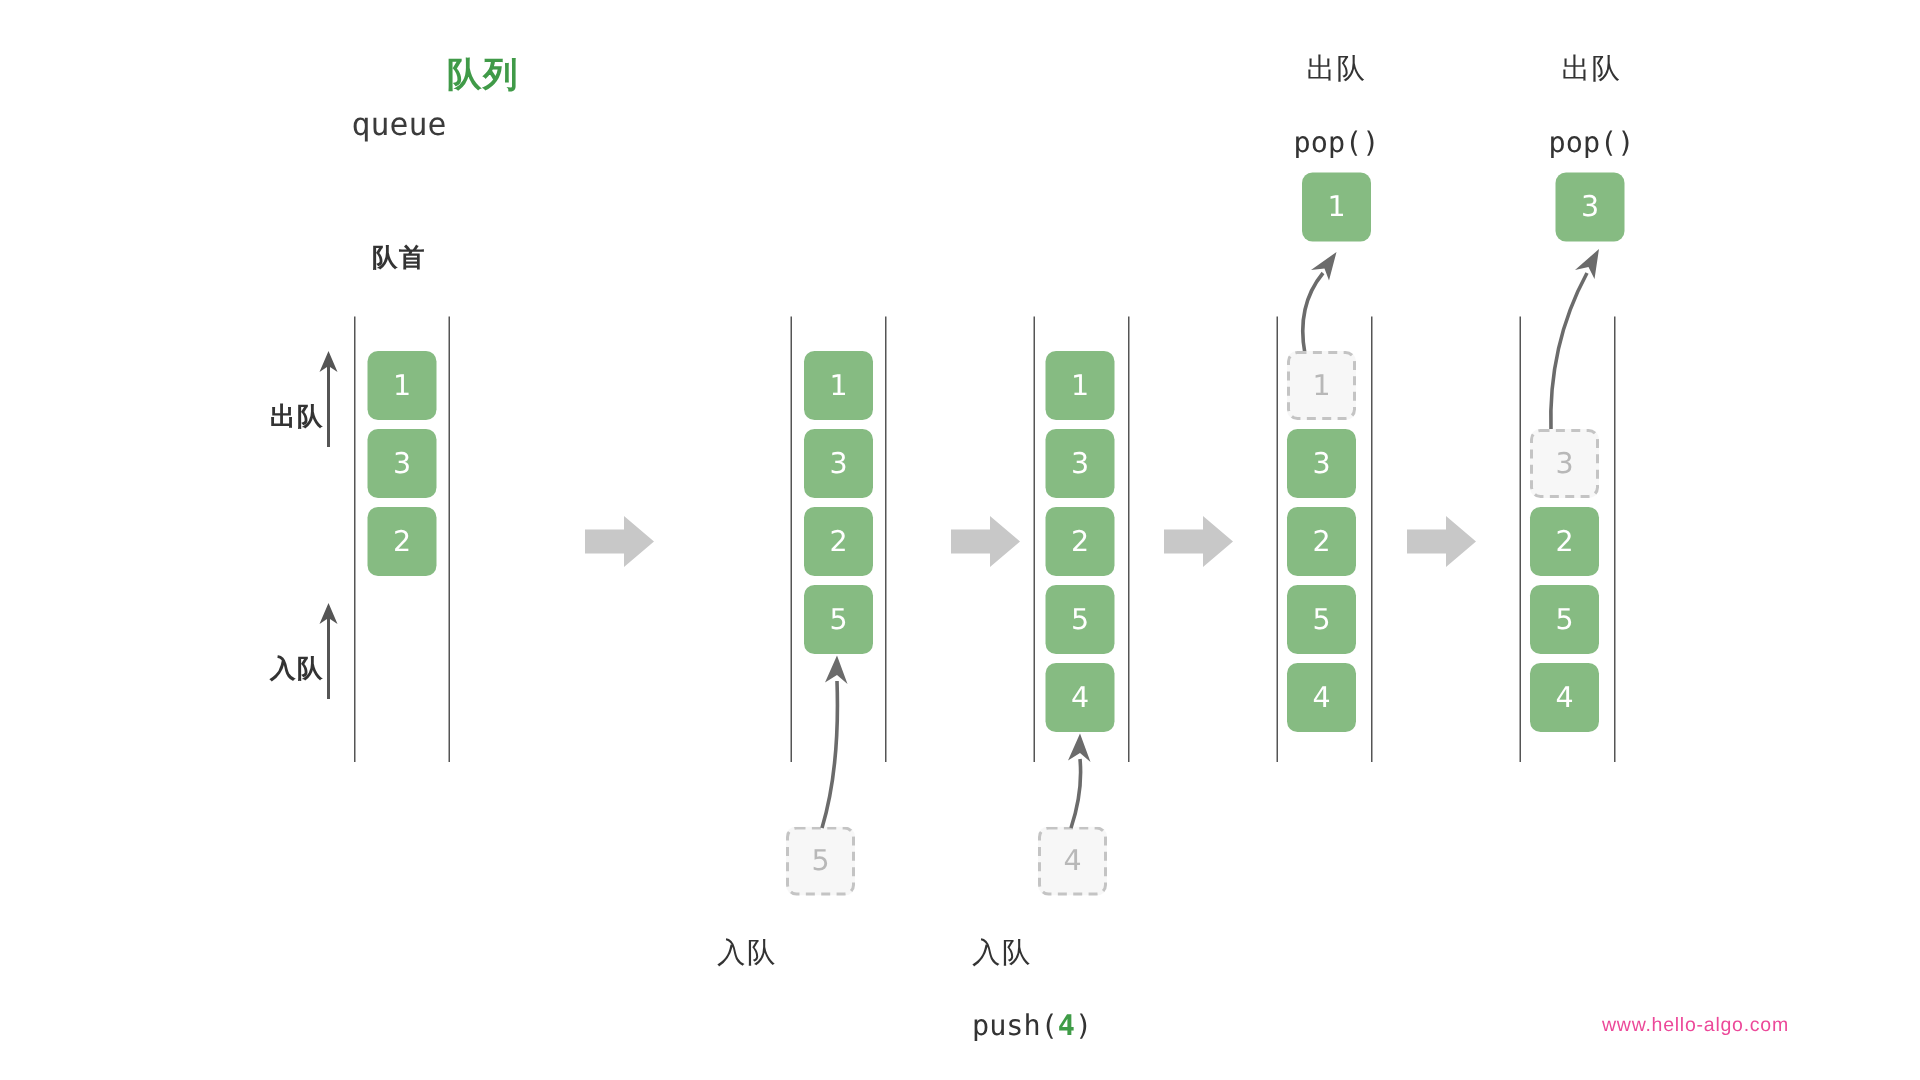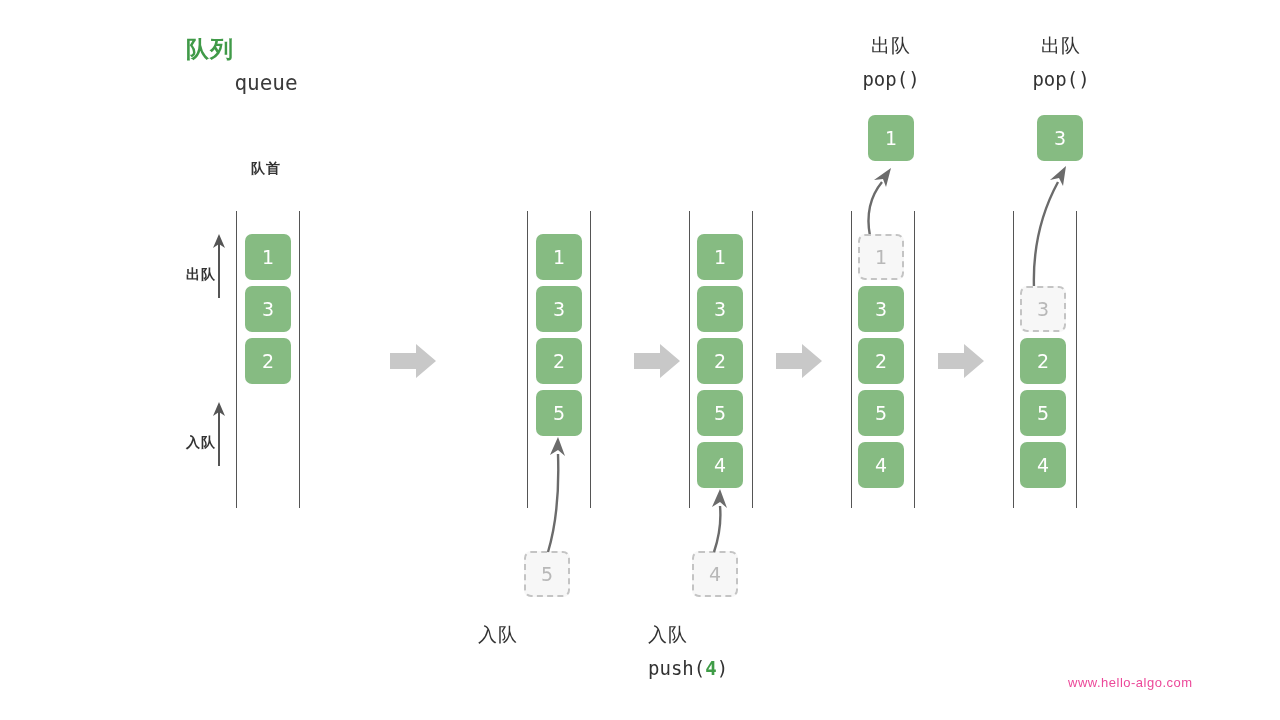--- a/index.html
+++ b/index.html
@@ -16,47 +16,48 @@
     position: absolute;
     left: 0; top: 0;
     width: 1280px; height: 720px;
   }
   .abs { position: absolute; }
 
   
   .title-cn {
     font-size: 23px; font-weight: bold;
     color: #409a48;
-    text-align: left;
+    text-align: right;
     letter-spacing: 1px;
   }
   .title-en {
     font-family: "DejaVu Sans Mono", "Liberation Mono", monospace;
     font-size: 21px;
     color: #3b3b3b;
     text-align: center;
   }
   .lbl-cn-bold {
-    font-size: 14px; font-weight: bold;
+    font-size: 17px; font-weight: bold;
     color: #333333;
     text-align: center;
     letter-spacing: 1px;
   }
   .op-cn {
     font-size: 19px;
     color: #333333;
     text-align: center;
     letter-spacing: 1px;
   }
   .op-code {
     font-family: "DejaVu Sans Mono", "Liberation Mono", monospace;
     font-size: 19px;
     color: #333333;
     text-align: center;
     white-space: pre;
+    margin-top: 16px;
   }
   .op-code .arg { color: #3f9c47; font-weight: bold; }
 
   .watermark {
     font-family: Liberation Sans, sans-serif;
     font-size: 13px;
     color: #ec4899;
     letter-spacing: 0.5px;
   }
 

